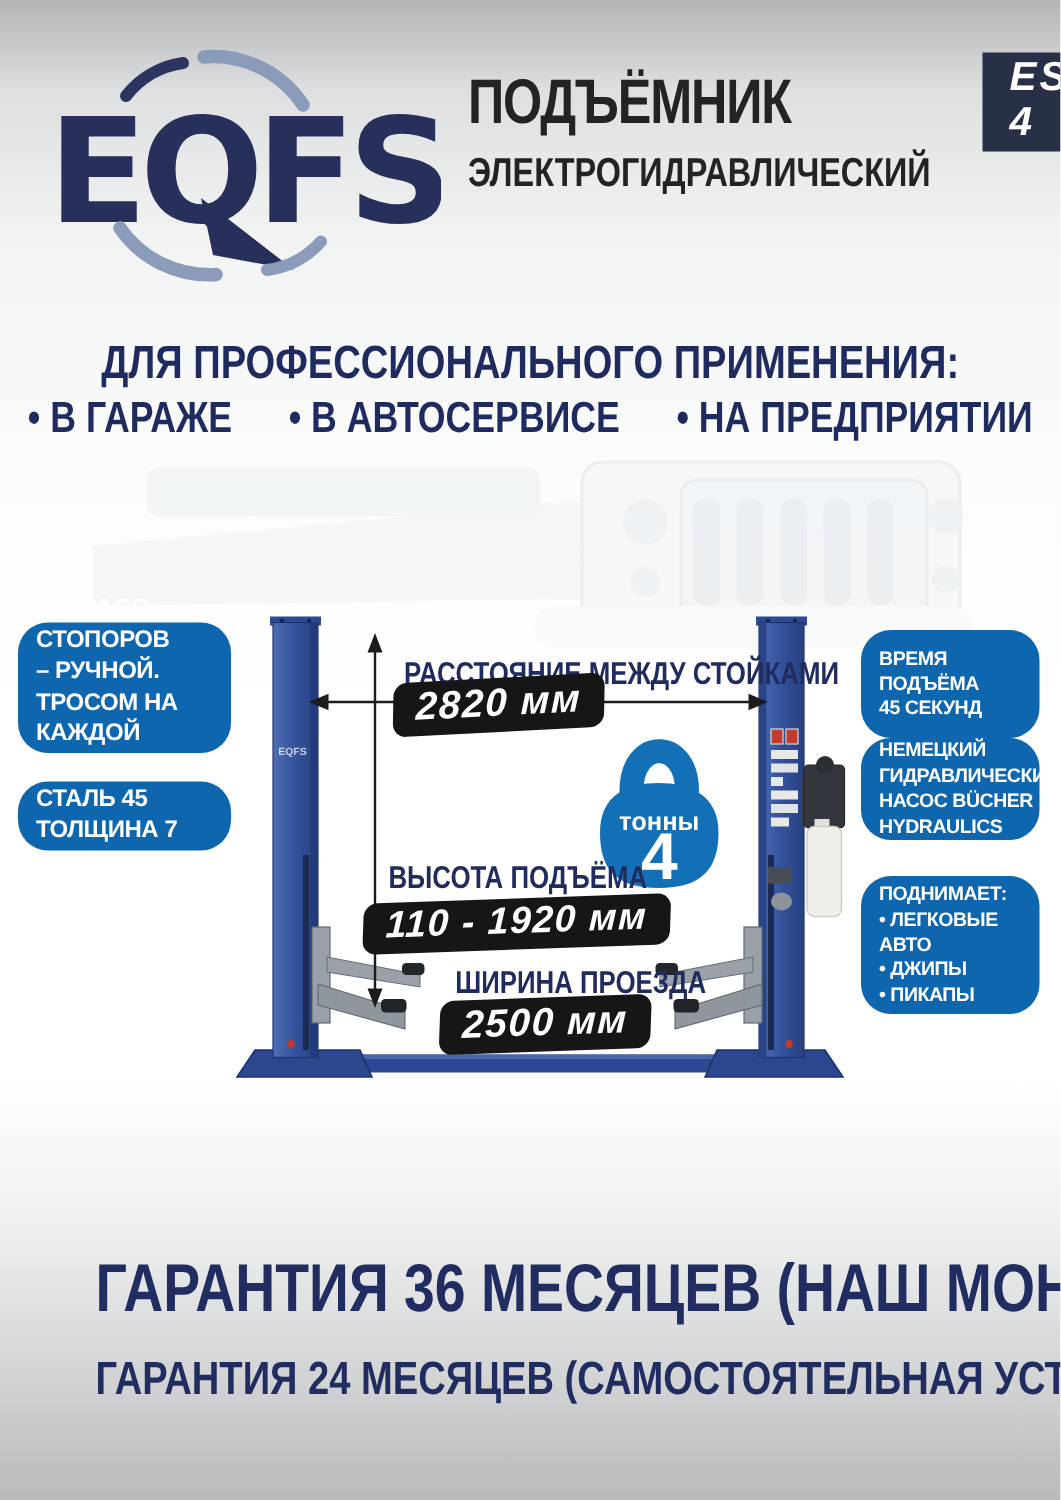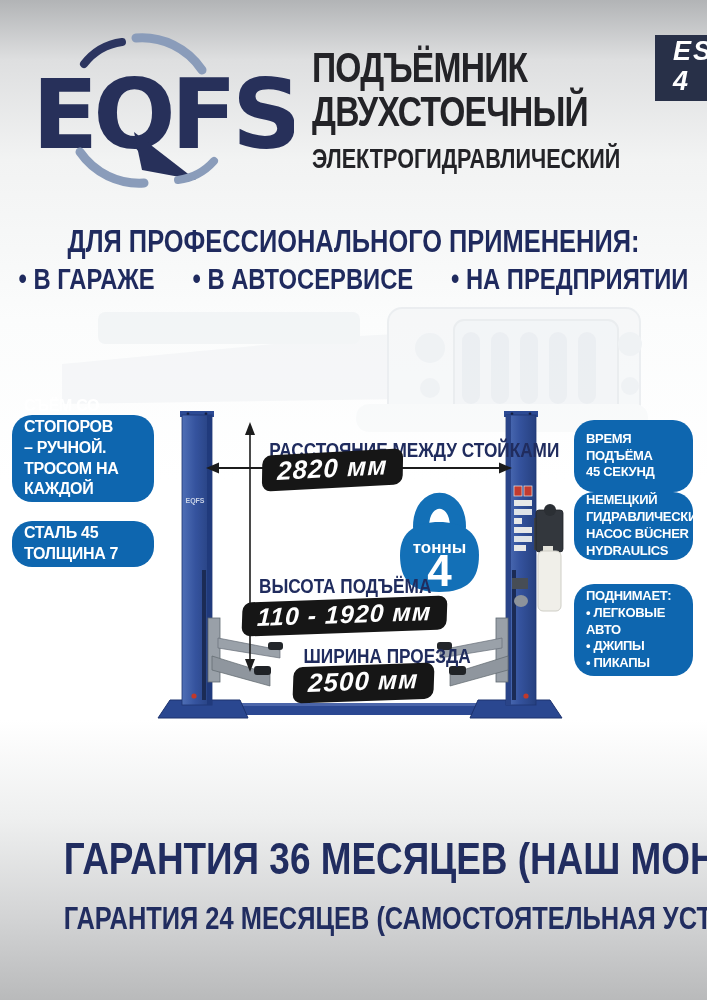--- a/index.html
+++ b/index.html
@@ -75,23 +75,20 @@
     <text x="6" y="128" font-family="DejaVu Sans, sans-serif" font-weight="bold" font-size="97" letter-spacing="-5" fill="#27305a">EQFS</text>
     <polygon points="108,112 170,160 116,150" fill="#27305a"></polygon>
     <path d="M 54,132 A 72 72 0 0 0 118,163" fill="none" stroke="#8a9cba" stroke-width="9" stroke-linecap="round"></path>
     <path d="M 152,160 A 58 58 0 0 0 188,141" fill="none" stroke="#8a9cba" stroke-width="8" stroke-linecap="round"></path>
   </svg>
 
   <div class="abs title-block">
     <div class="title-row">
       <span class="title-main cond-l">ПОДЪЁМНИК</span>
       <span class="model-badge">ES-4</span>
-    </div>
-    <div class="title-row">
-      <span class="title-main cond-l">ДВУХСТОЕЧНЫЙ</span>
     </div>
     <div class="title-sub cond-l">ЭЛЕКТРОГИДРАВЛИЧЕСКИЙ</div>
   </div>
 
   <div class="abs usage-heading cond">ДЛЯ ПРОФЕССИОНАЛЬНОГО ПРИМЕНЕНИЯ:</div>
   <div class="abs usage-bullets cond">
     <span>• В ГАРАЖЕ</span>
     <span>• В АВТОСЕРВИСЕ</span>
     <span>• НА ПРЕДПРИЯТИИ</span>
   </div>

